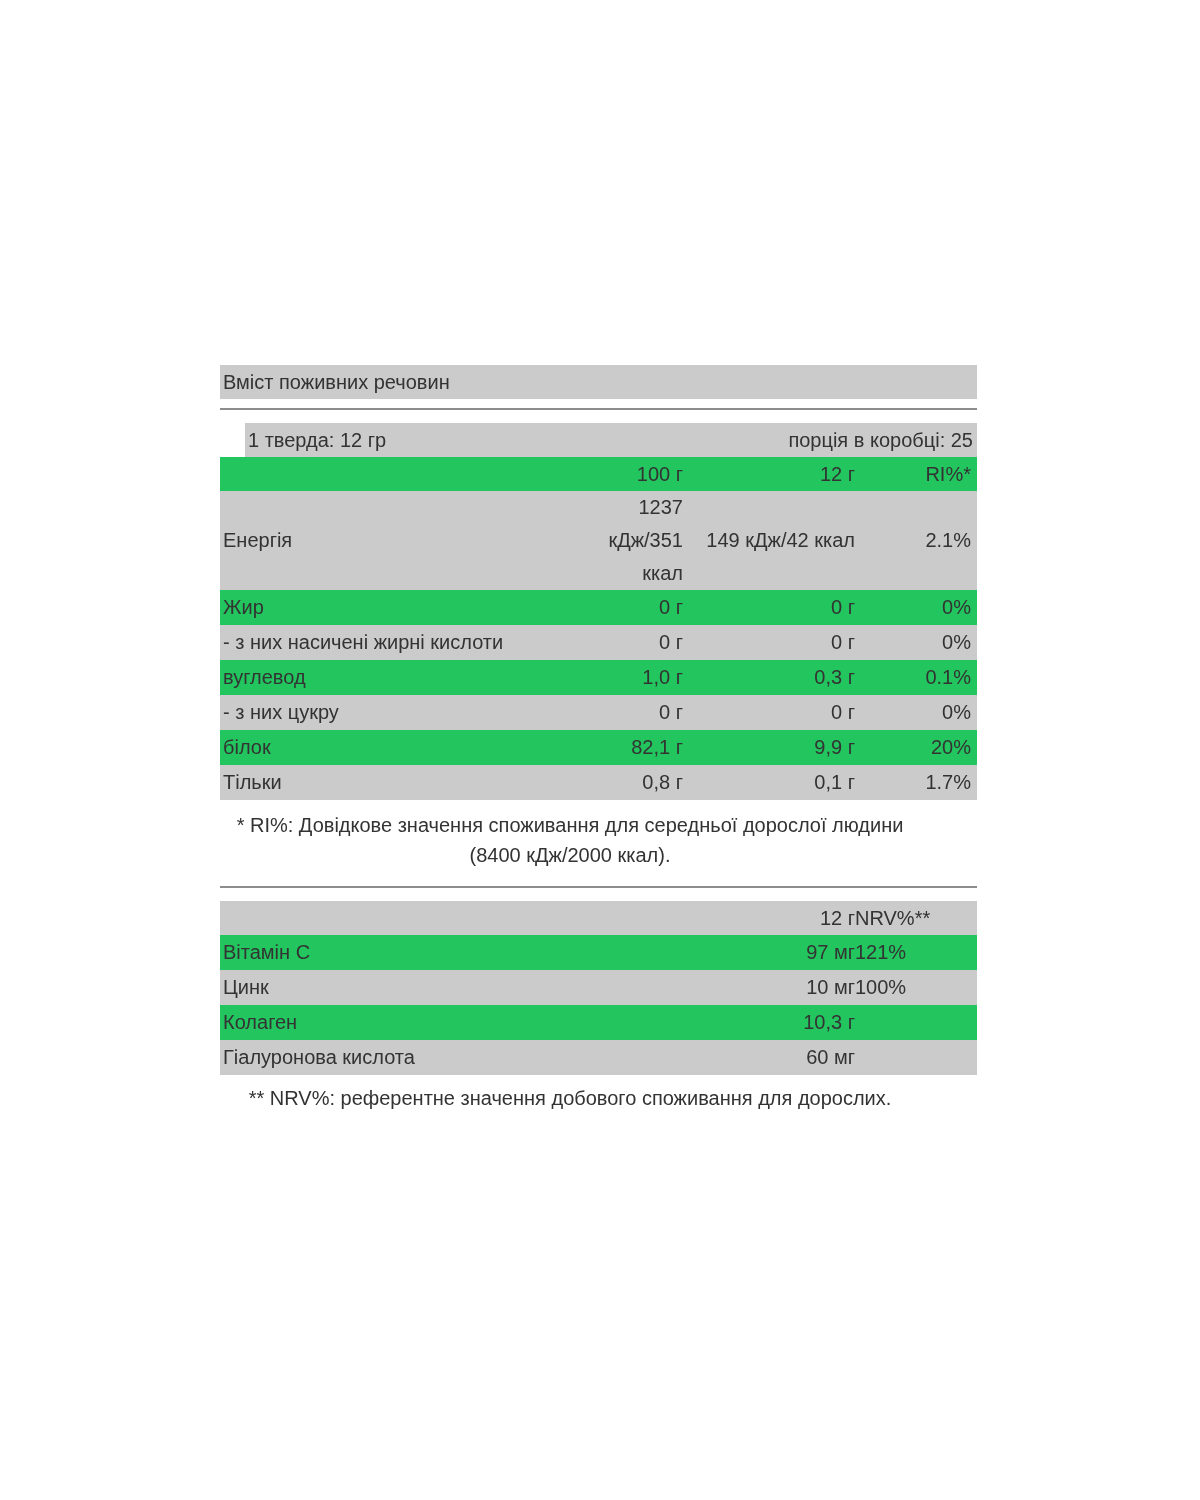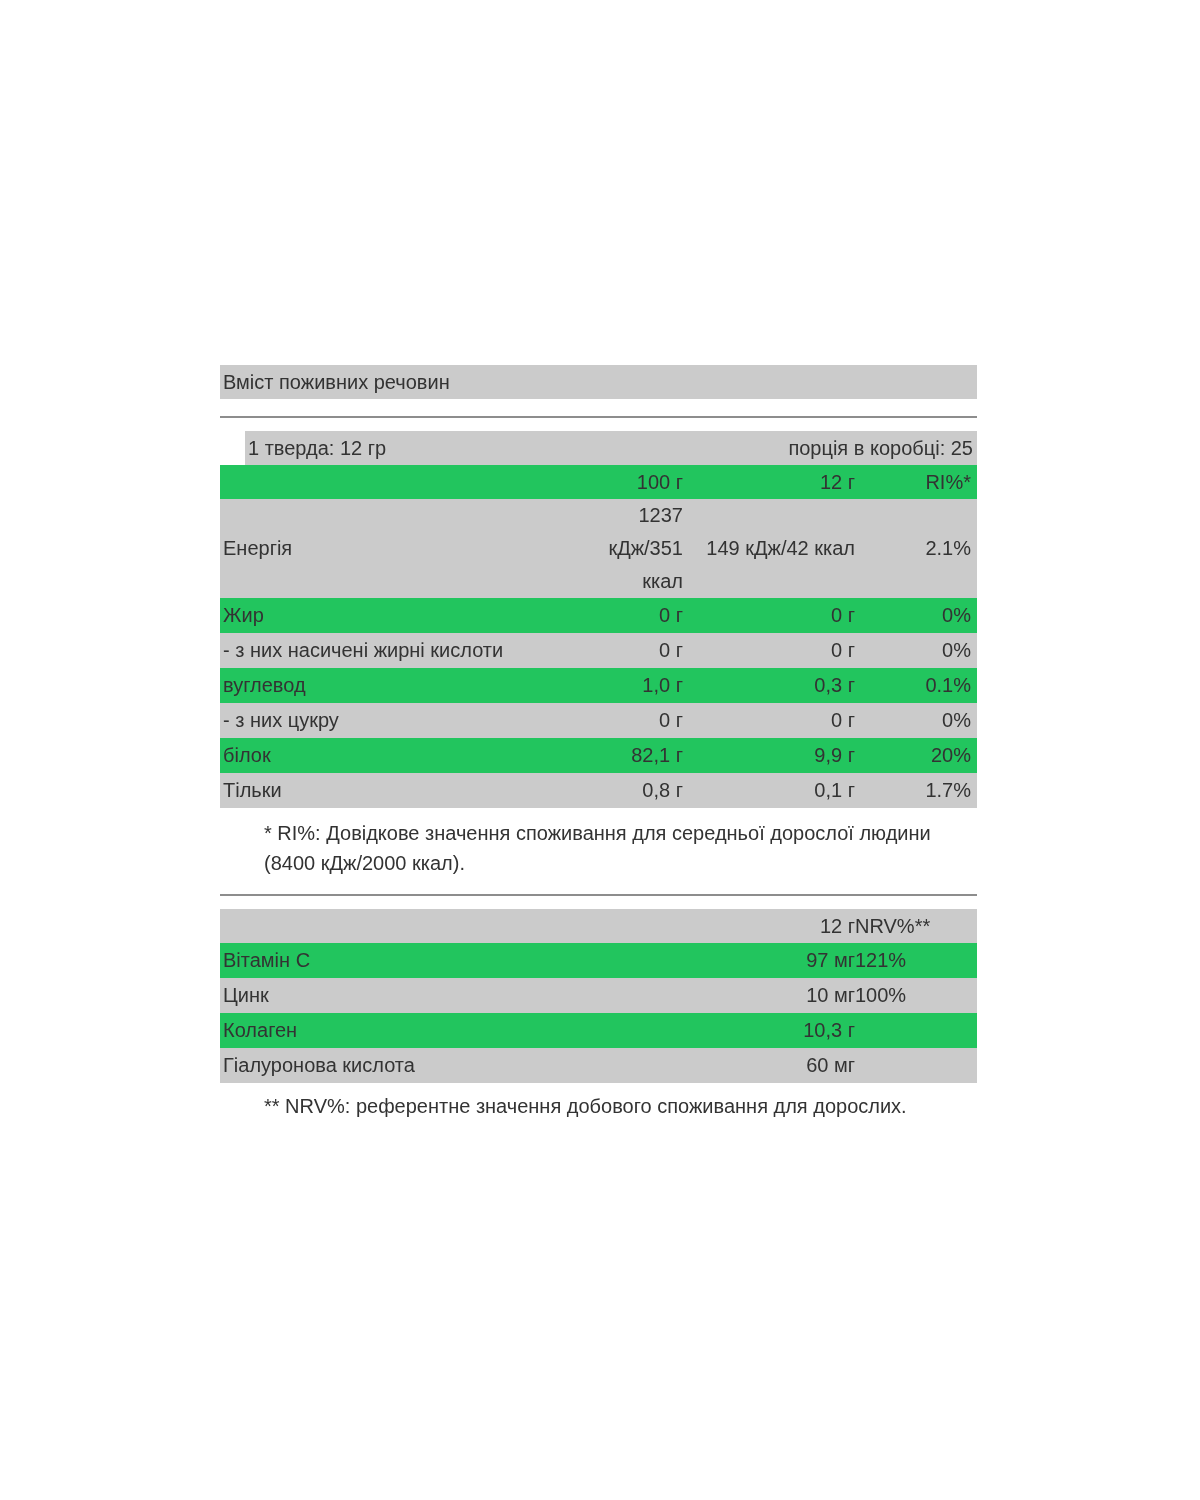--- a/index.html
+++ b/index.html
@@ -20,21 +20,21 @@
     line-height: 1.25;
   }
   .band {
     background: #cbcbcb;
     min-height: 34px;
     display: flex;
     align-items: center;
     box-sizing: border-box;
     padding-left: 3px;
   }
-  .title-band { margin-bottom: 17px; }
+  .title-band { margin-bottom: 9px; }
   .serving-band {
     justify-content: space-between;
     padding-right: 4px;
     margin-left: 25px;
   }
   .divider {
     border-top: 2px solid #8d8d8d;
     height: 0;
   }
   .divider.d1 { margin-bottom: 13px; }
@@ -65,22 +65,21 @@
     text-align: right;
     line-height: 33px;
     vertical-align: middle;
   }
   .nowrap { white-space: nowrap; }
   .footnote {
     margin-top: 10px;
     margin-bottom: 6px;
     max-width: 700px;
     line-height: 30px;
-    text-align: left;
-    margin-left: 44px;
+    text-align: center;
   }
   .footnote.last { margin-top: 8px; white-space: nowrap; }
 </style>
 </head>
 <body>
 
 <div class="panel">
 
   <div class="band title-band">Вміст поживних речовин</div>
 

